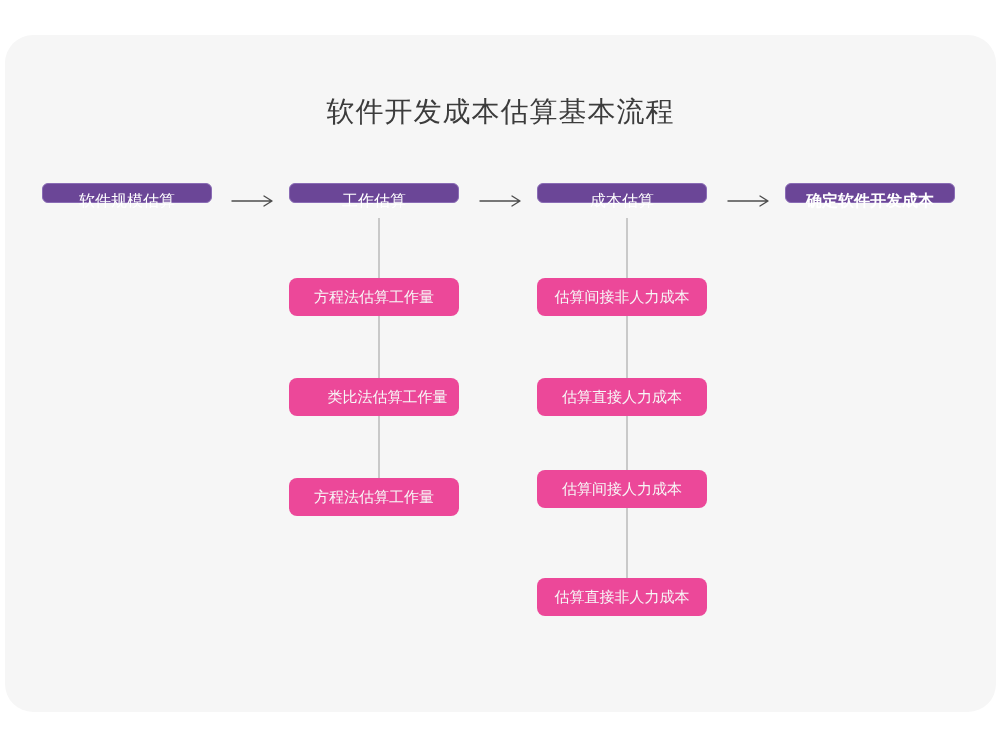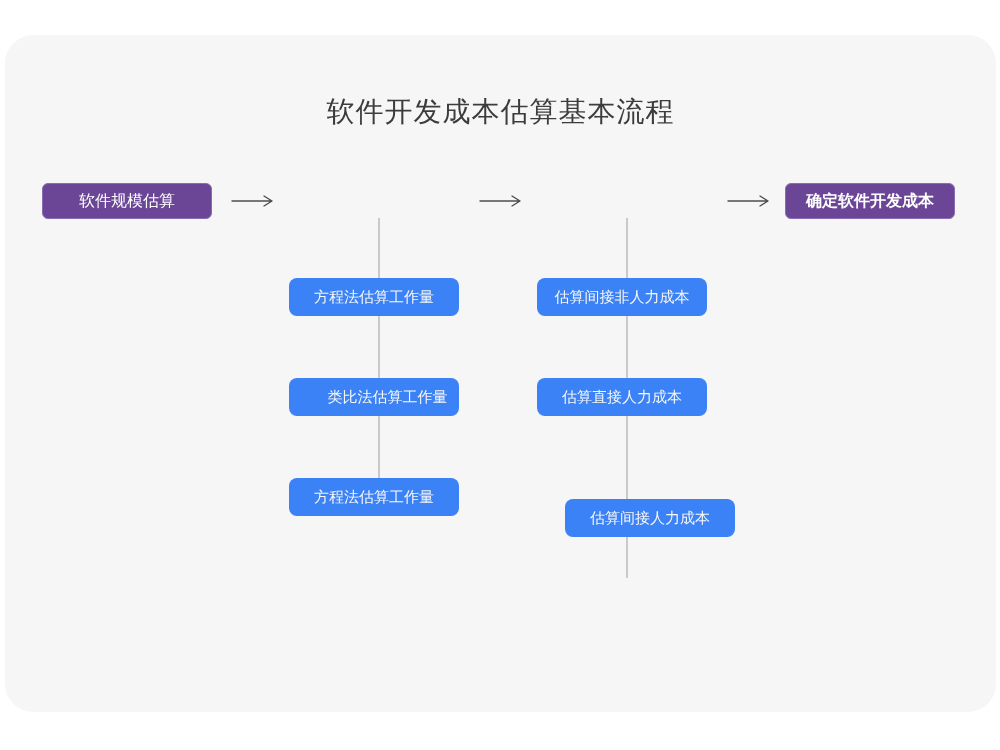--- a/index.html
+++ b/index.html
@@ -39,32 +39,32 @@
   .node {
     position: absolute;
     width: 170px;
     text-align: center;
     z-index: 2;
     box-sizing: border-box;
     white-space: nowrap;
   }
   .node.purple {
     top: 148px; 
-    height: 36px;
+    height: 20px;
     line-height: 34px;
     background: #6b4697;
     border: 1px solid #8a6cb5;
     border-radius: 6px;
     color: #ffffff;
     font-size: 16px;
   }
   .node.gray {
     height: 38px;
     line-height: 38px;
-    background: #3b82f6;
+    background: #ec4899;
     border-radius: 8px;
     color: #f7f7f7;
     font-size: 15px;
   }
   .vline {
     position: absolute;
     width: 2px;
     background: #c9c9c9;
     z-index: 1;
   }
@@ -84,34 +84,37 @@
 
     <div class="vline" style="left: 373px; top: 183px; height: 260px;"></div>
     <div class="vline" style="left: 621px; top: 183px; height: 360px;"></div>
 
     <div class="node purple" style="left: 37px;">软件规模估算</div>
 
     <svg class="arrow" style="left: 226px;" width="44" height="14" viewBox="0 0 44 14">
       <path d="M1 7 L40 7 M33 2 L41 7 L33 12" stroke="#4d4d4d" stroke-width="1.4" fill="none" stroke-linecap="round" stroke-linejoin="round"></path>
     </svg>
 
+    <div class="node purple" style="left: 284px;">工作估算</div>
 
     <svg class="arrow" style="left: 474px;" width="44" height="14" viewBox="0 0 44 14">
       <path d="M1 7 L40 7 M33 2 L41 7 L33 12" stroke="#4d4d4d" stroke-width="1.4" fill="none" stroke-linecap="round" stroke-linejoin="round"></path>
     </svg>
 
+    <div class="node purple" style="left: 532px;">成本估算</div>
 
     <svg class="arrow" style="left: 722px;" width="44" height="14" viewBox="0 0 44 14">
       <path d="M1 7 L40 7 M33 2 L41 7 L33 12" stroke="#4d4d4d" stroke-width="1.4" fill="none" stroke-linecap="round" stroke-linejoin="round"></path>
     </svg>
 
     <div class="node purple" style="left: 780px; font-weight: bold;">确定软件开发成本</div>
 
     <div class="node gray" style="left: 284px; top: 243px;">方程法估算工作量</div>
     <div class="node gray" style="left: 284px; top: 343px; padding-left: 27px;">类比法估算工作量</div>
     <div class="node gray" style="left: 284px; top: 443px;">方程法估算工作量</div>
 
     <div class="node gray" style="left: 532px; top: 343px;">估算直接人力成本</div>
     <div class="node gray" style="left: 532px; top: 243px;">估算间接非人力成本</div>
-    <div class="node gray" style="left: 532px; top: 464px; margin-left: 28px;">估算间接人力成本</div>
+    <div class="node gray" style="left: 532px; top: 435px;">估算间接人力成本</div>
+    <div class="node gray" style="left: 532px; top: 543px;">估算直接非人力成本</div>
 
   </div>
 </div>
 
 </body></html>

